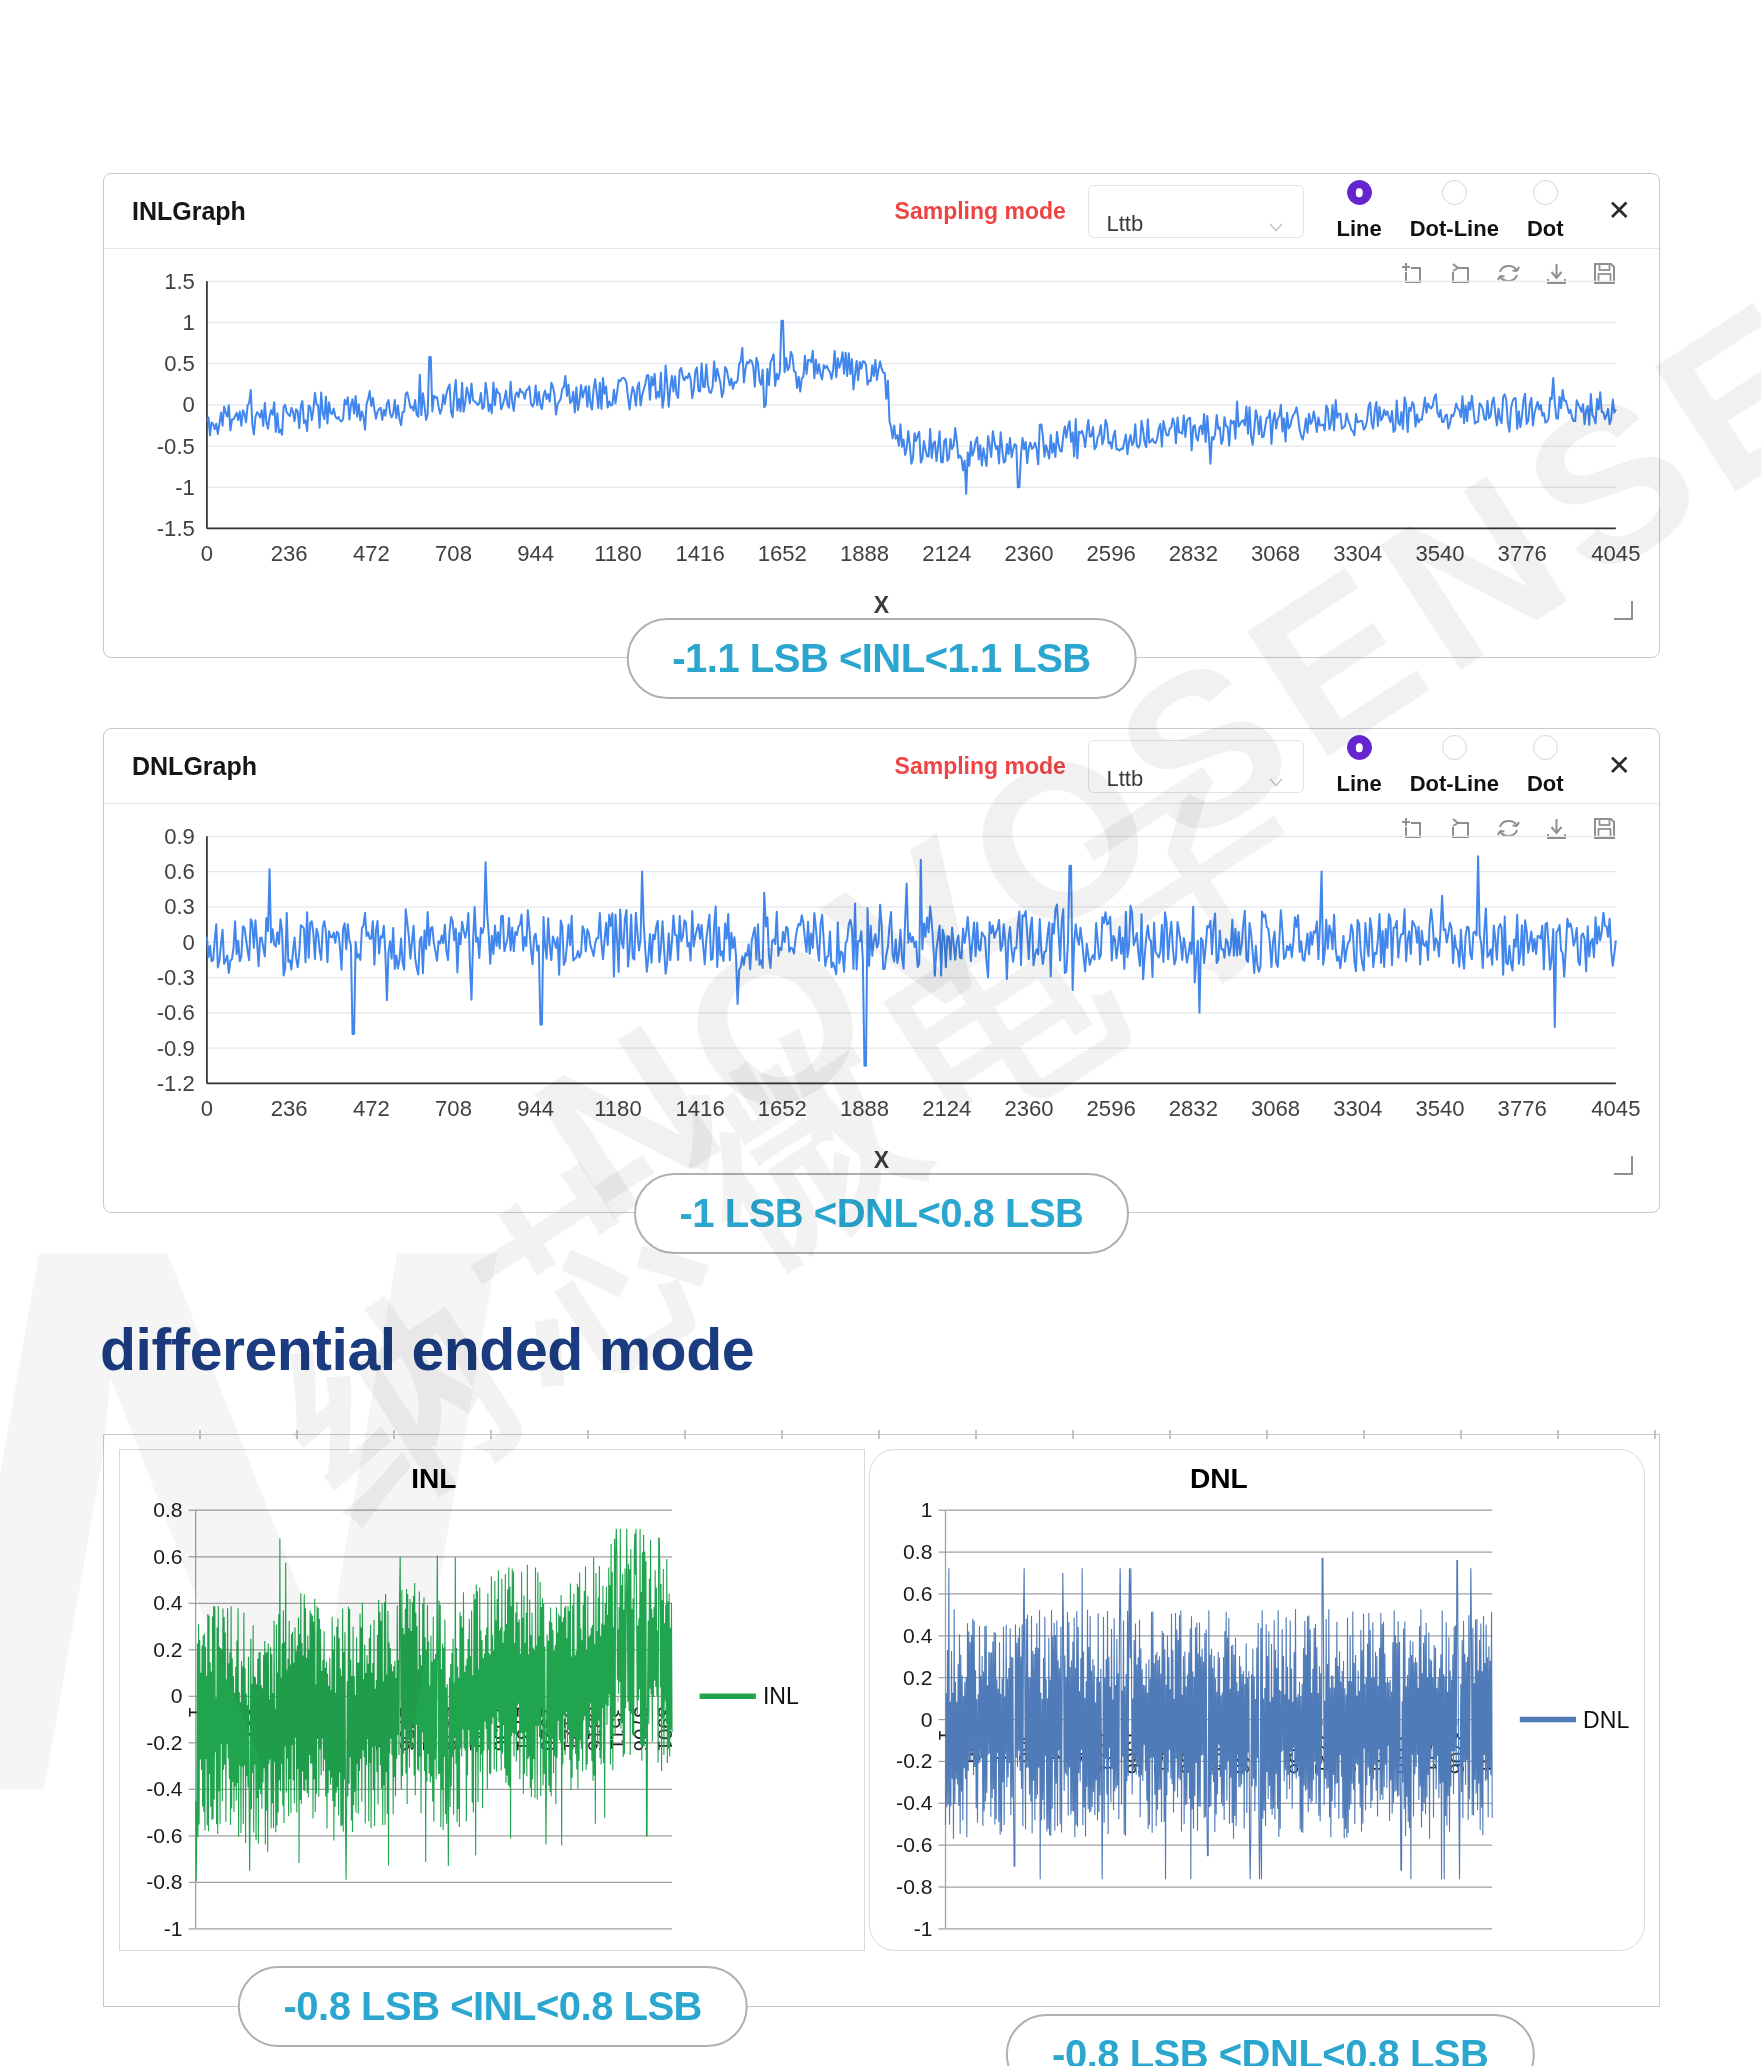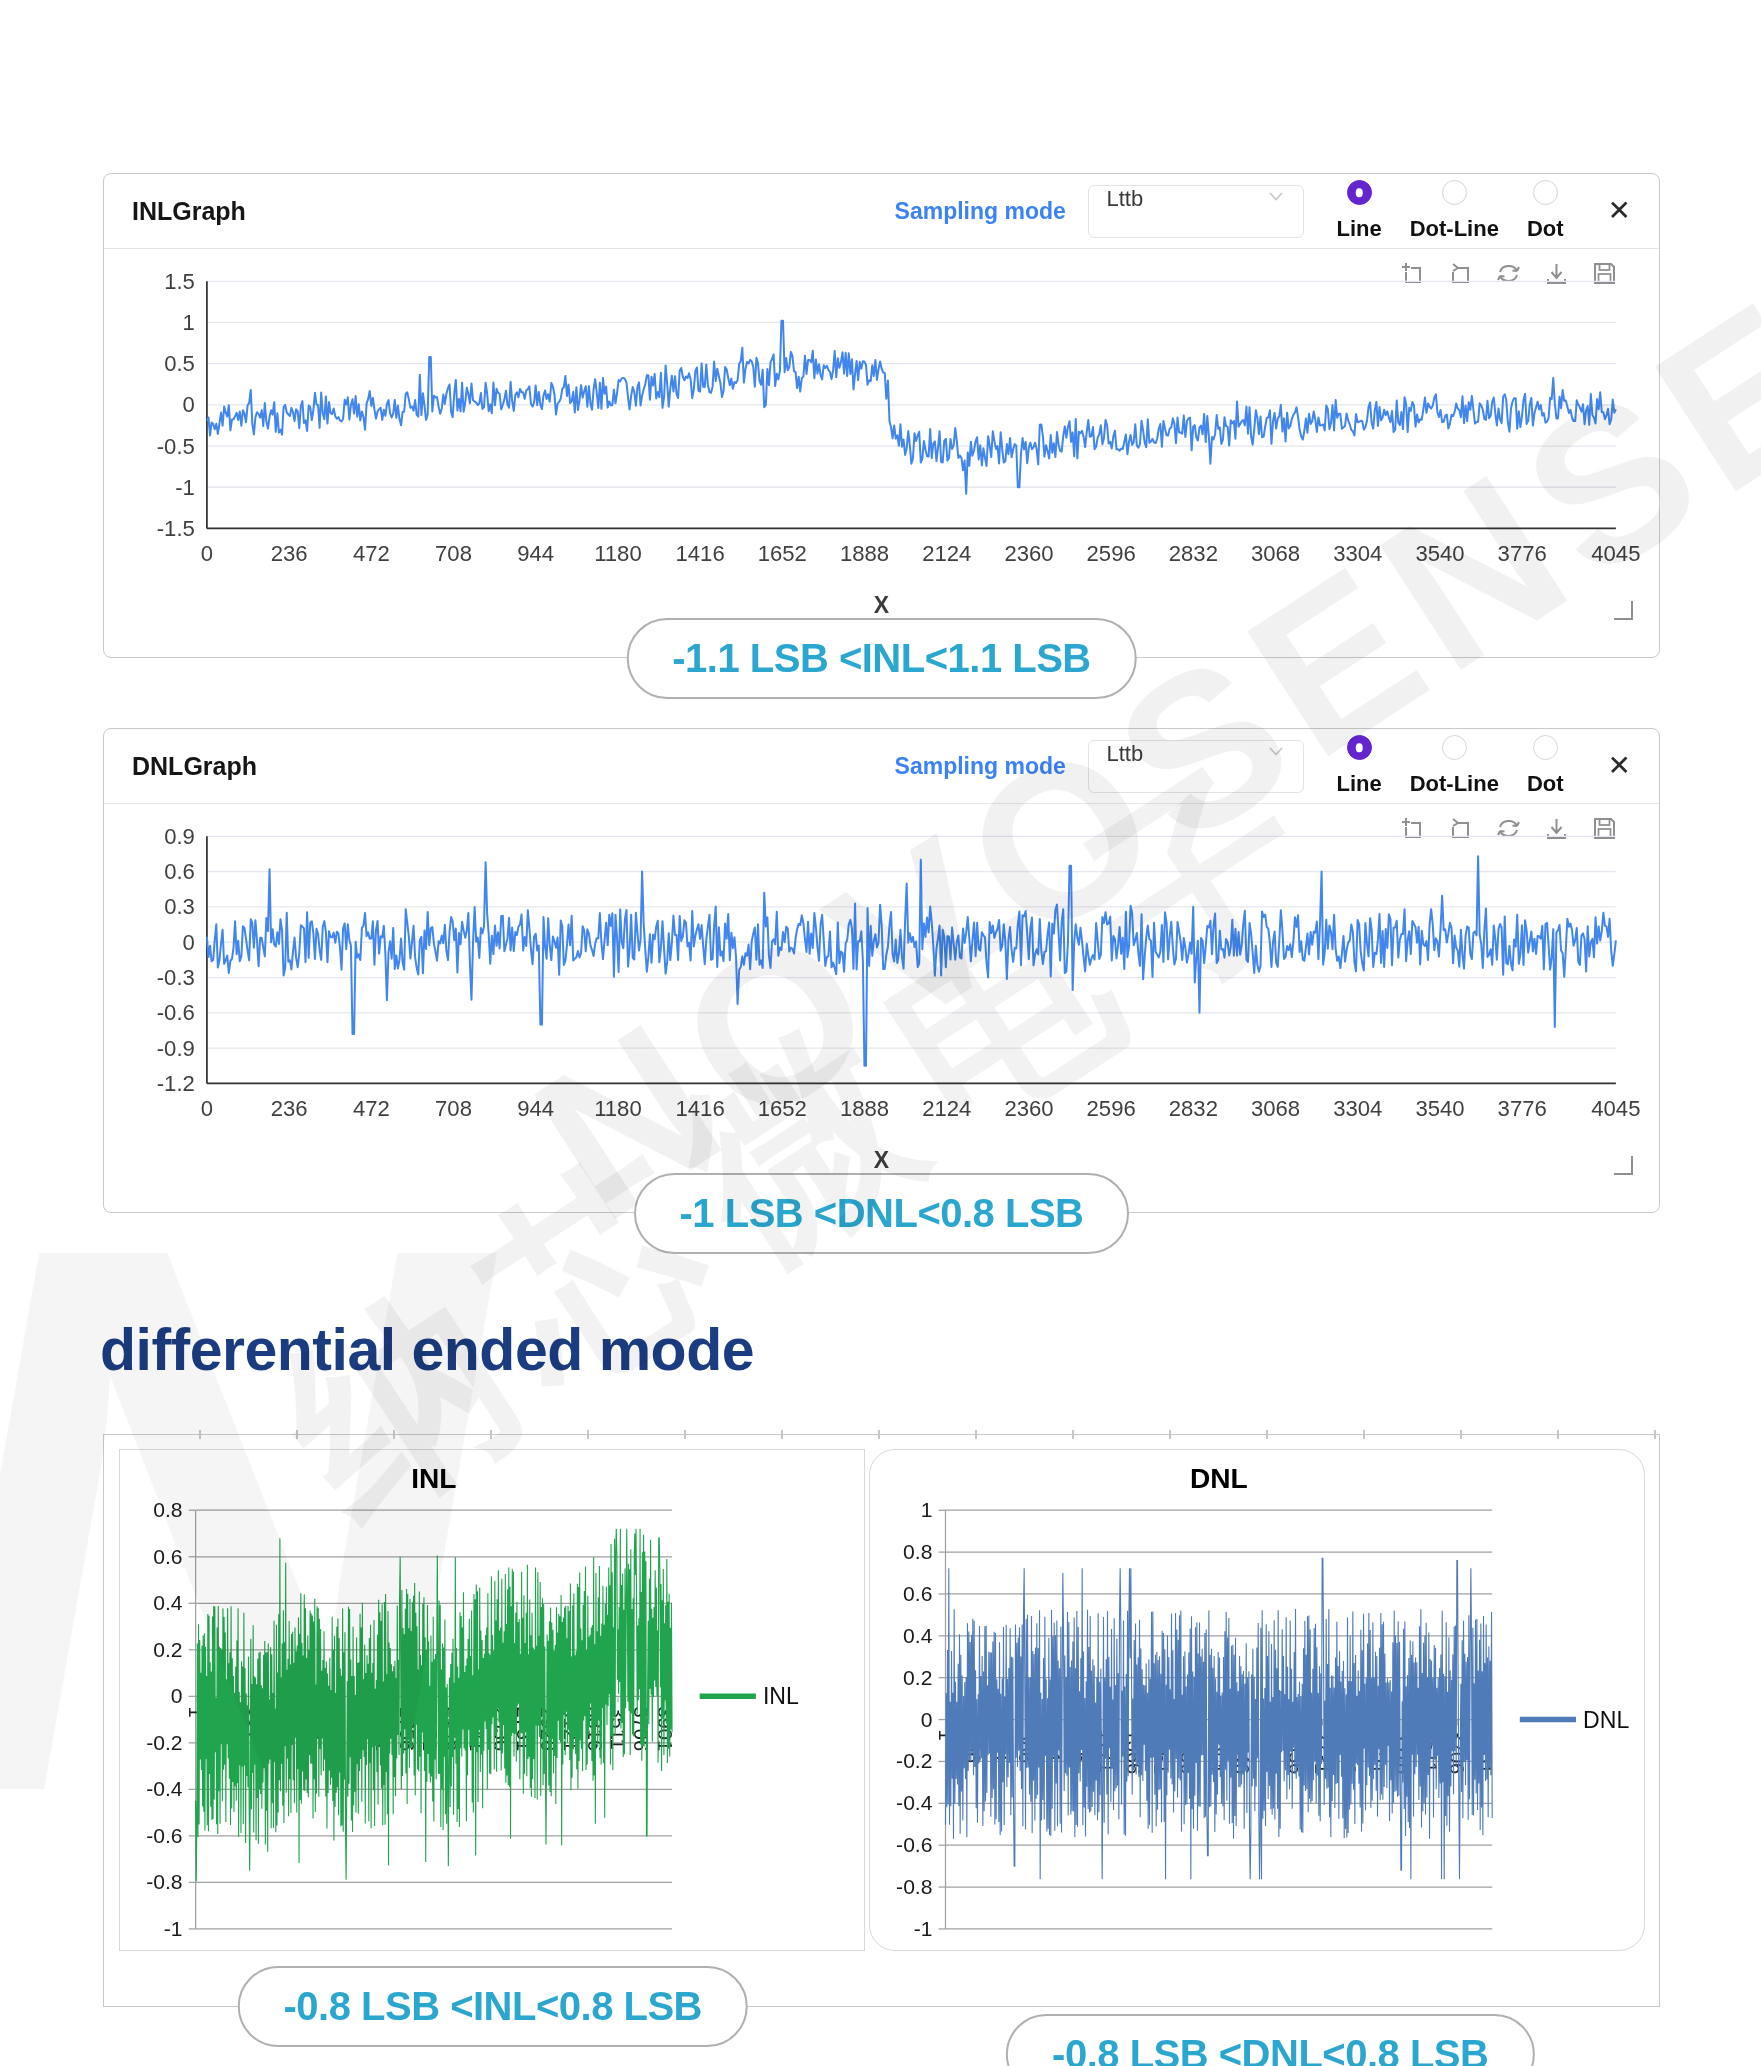--- a/index.html
+++ b/index.html
@@ -23,23 +23,23 @@
   .t-diff{top:1316px;}
 
   
   .graph-panel{position:absolute;left:103px;width:1557px;height:485px;z-index:2;
                border:1.5px solid #c9c9c9;border-radius:8px;background:transparent;box-sizing:border-box;}
   .p-inl{top:173px;}
   .p-dnl{top:728px;}
   .panel-header{height:75px;display:flex;align-items:center;padding:0 28px;
                 border-bottom:1.5px solid #e6e6e6;box-sizing:border-box;}
   .panel-title{font-size:25px;font-weight:700;color:#161616;}
-  .sampling-label{margin-left:auto;font-size:23px;font-weight:700;color:#3b82f6;}
+  .sampling-label{margin-left:auto;font-size:23px;font-weight:700;color:#ef4444;}
   .select-box{margin-left:22.6px;width:216px;height:53px;border:1.5px solid #e3e3e3;border-radius:6px;
-              display:flex;align-items:flex-start;padding:0 17px;box-sizing:border-box;background:#fff;gap:24px;}
+              display:flex;align-items:flex-end;padding:0 17px;box-sizing:border-box;background:#fff;gap:24px;}
   .select-value{font-size:22px;color:#3a3a3a;}
   .select-box svg{margin-left:auto;}
   .radio-group{display:flex;align-items:center;margin-left:32px;gap:28px;}
   .radio-item{display:flex;align-items:center;gap:11px;flex-direction:column;}
   .radio{width:25px;height:25px;border-radius:50%;border:1.5px solid #d6d6d6;background:#fff;
          box-sizing:border-box;position:relative;}
   .radio.selected{background:#6425cf;border-color:#6425cf;}
   .radio.selected::after{content:"";position:absolute;left:50%;top:50%;width:6.5px;height:9.5px;
          background:#fff;border-radius:50%;transform:translate(-50%,-50%);}
   .radio-label{font-size:22px;font-weight:700;color:#111;}

